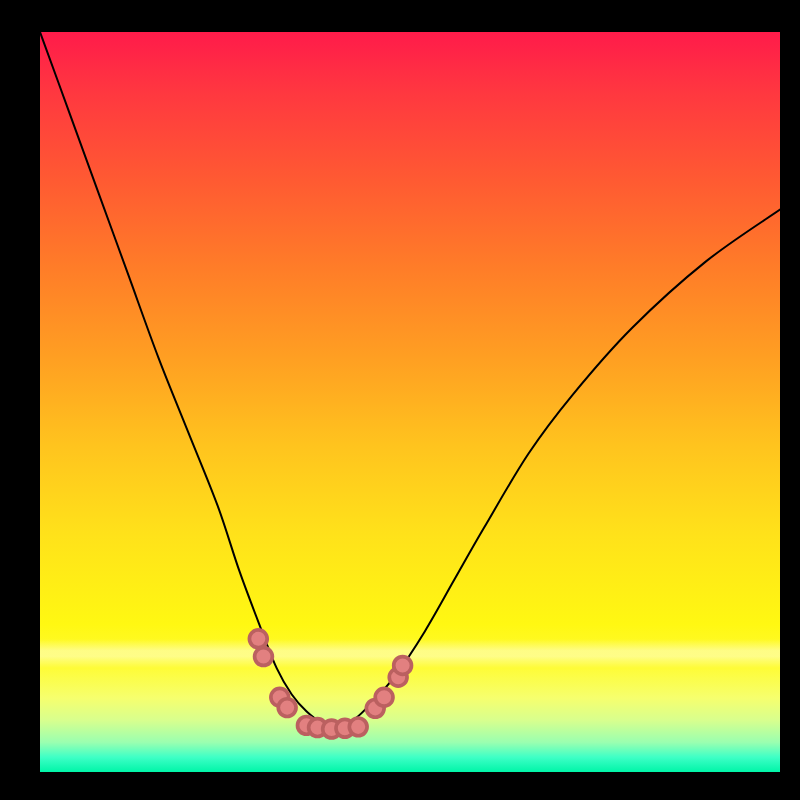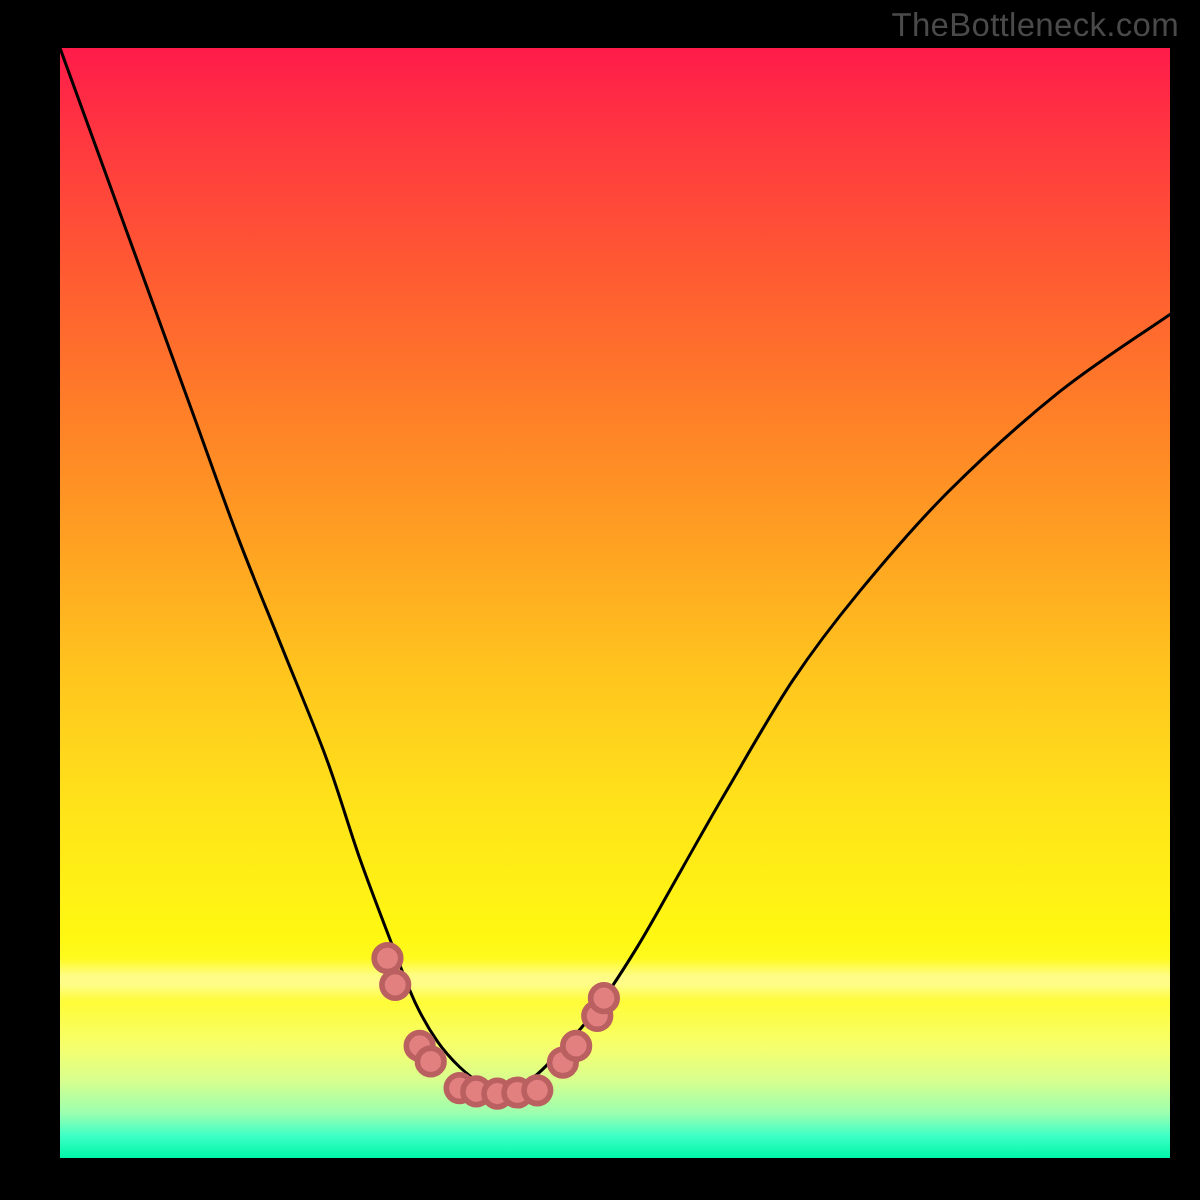--- a/index.html
+++ b/index.html
@@ -85,21 +85,20 @@
   .marker {
     fill: #e28080;
     stroke: #bb6060;
     stroke-width: 0.5;
   }
 </style>
 </head>
 <body>
 
 <div class="frame">
-  <div class="watermark">TheBottleneck.com</div>
 
   <div class="plot-area">
     <div class="gradient"></div>
     <div class="cream-band"></div>
     <svg class="curve-svg" viewBox="0 0 100 100" preserveAspectRatio="none">
       <path id="curve-path" class="curve-path" d="M 0.00 0.00 C 0.67 1.83, 2.67 7.33, 4.00 11.00 C 5.33 14.67, 6.67 18.33, 8.00 22.00 C 9.33 25.67, 10.67 29.33, 12.00 33.00 C 13.33 36.67, 14.67 40.50, 16.00 44.00 C 17.33 47.50, 18.67 50.67, 20.00 54.00 C 21.33 57.33, 22.83 60.83, 24.00 64.00 C 25.17 67.17, 26.00 70.17, 27.00 73.00 C 28.00 75.83, 29.17 78.83, 30.00 81.00 C 30.83 83.17, 31.33 84.58, 32.00 86.00 C 32.67 87.42, 33.33 88.53, 34.00 89.50 C 34.67 90.47, 35.33 91.17, 36.00 91.80 C 36.67 92.43, 37.33 92.97, 38.00 93.30 C 38.67 93.63, 39.33 93.82, 40.00 93.80 C 40.67 93.78, 41.33 93.58, 42.00 93.20 C 42.67 92.82, 43.00 92.53, 44.00 91.50 C 45.00 90.47, 46.67 88.75, 48.00 87.00 C 49.33 85.25, 50.67 83.17, 52.00 81.00 C 53.33 78.83, 54.67 76.33, 56.00 74.00 C 57.33 71.67, 58.33 69.83, 60.00 67.00 C 61.67 64.17, 64.00 60.00, 66.00 57.00 C 68.00 54.00, 69.67 51.83, 72.00 49.00 C 74.33 46.17, 77.00 43.00, 80.00 40.00 C 83.00 37.00, 86.67 33.67, 90.00 31.00 C 93.33 28.33, 98.33 25.17, 100.00 24.00" vector-effect="non-scaling-stroke"></path>
       <g id="markers-group">
           <circle cx="29.50" cy="82.00" r="1.20" class="marker" fill="#e28080"></circle>
           <circle cx="30.20" cy="84.40" r="1.20" class="marker" fill="#e28080"></circle>
           <circle cx="32.40" cy="89.90" r="1.20" class="marker" fill="#e28080"></circle>

